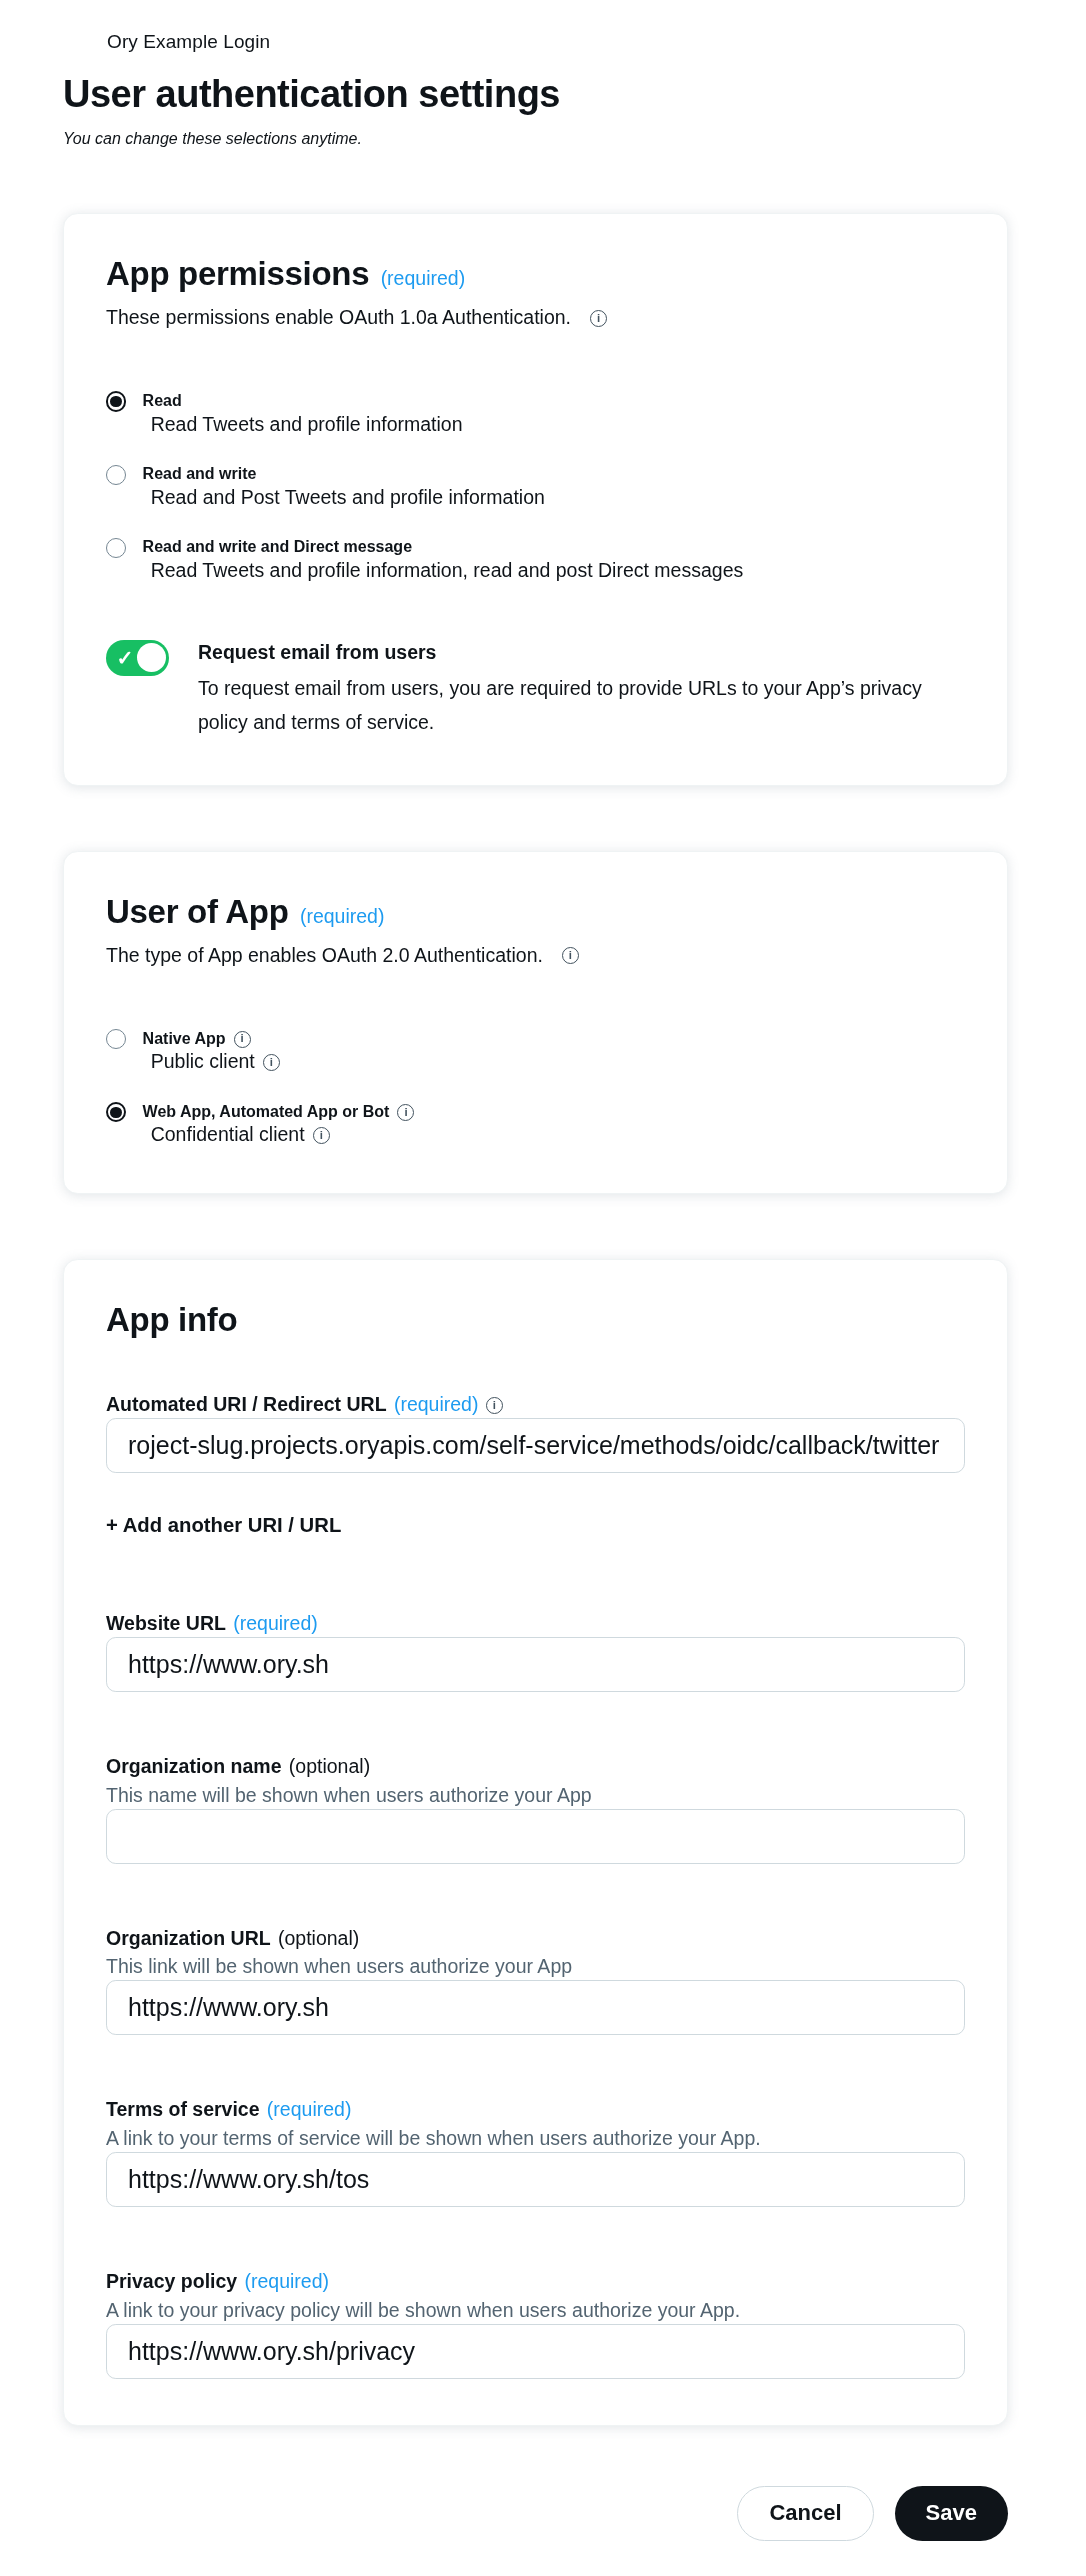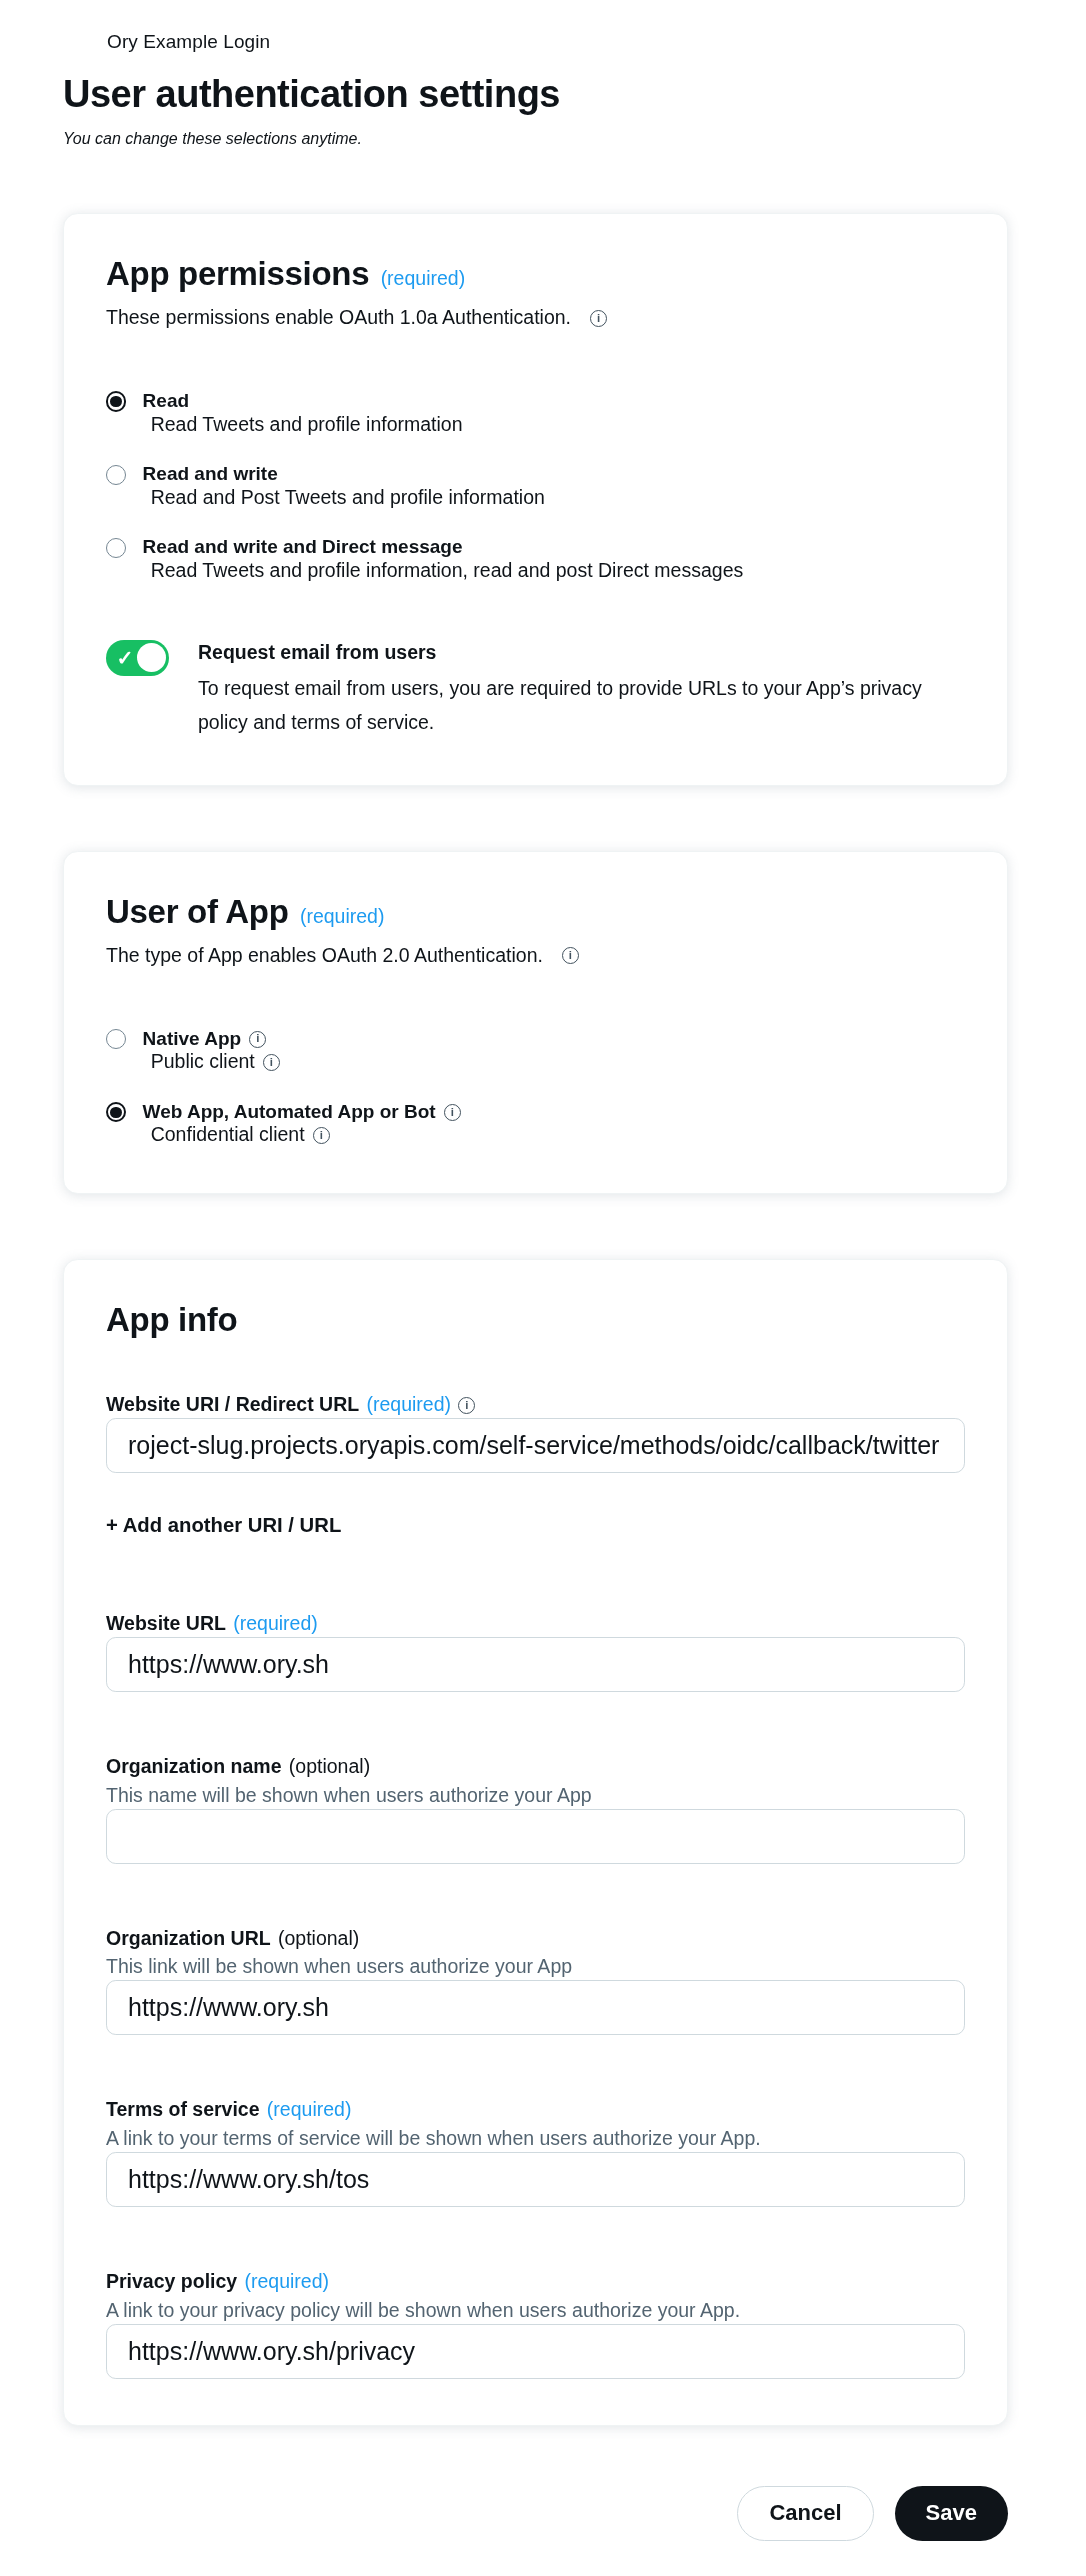--- a/index.html
+++ b/index.html
@@ -40,21 +40,21 @@
   .info::after{content:"i";font-size:11.4px;font-weight:700;line-height:1;}
 
   .radio-group{margin-top:60px;display:flex;flex-direction:column;gap:26px;}
   .radio-option{display:flex;align-items:flex-start;gap:16.3px;cursor:pointer;}
   .radio{
     width:20.3px;height:20.3px;border-radius:50%;border:1.6px solid #758692;background:#fff;
     flex:none;margin-top:2.4px;position:relative;
   }
   .radio.selected{border:2.4px solid var(--text_primary);}
   .radio.selected::after{content:"";position:absolute;inset:2.4px;border-radius:50%;background:var(--text_primary);}
-  .radio-label{font-size:19px;font-weight:700;line-height:23.6px;display:flex;align-items:center;gap:8.1px;}
+  .radio-label{font-size:16px;font-weight:700;line-height:23.6px;display:flex;align-items:center;gap:8.1px;}
   .radio-sub{font-size:19.5px;line-height:23.6px;padding-left:8.1px;display:flex;align-items:center;gap:8.1px;}
 
   .toggle-row{margin-top:57px;display:flex;align-items:flex-start;gap:29px;}
   .toggle{width:63px;height:36px;border-radius:18px;background:var(--toggle_green);position:relative;flex:none;cursor:pointer;border:none;}
   .toggle .knob{position:absolute;top:3.3px;right:3.3px;width:29px;height:29px;border-radius:50%;background:#fff;}
   .toggle .check{position:absolute;left:10.6px;top:50%;transform:translateY(-50%);color:#fff;font-size:20.3px;font-weight:700;line-height:1;}
   .toggle .check::after{content:"\2713";}
   .toggle-label{font-size:19.5px;font-weight:700;line-height:24.4px;}
   .toggle-desc{font-size:19.5px;line-height:34px;max-width:732px;margin-top:6.5px;}
 
@@ -175,21 +175,21 @@
     </div>
   </section>
 
   <section class="card">
     <h2 class="card-title">
       <span>App info</span>
     </h2>
 
     <div class="field first">
       <div class="field-label">
-        <span>Website URI / Redirect URL</span>
+        <span>Automated URI / Redirect URL</span>
         <span class="req">(required)</span>
         <span class="info"></span>
       </div>
       <input class="text-input" type="text" value="roject-slug.projects.oryapis.com/self-service/methods/oidc/callback/twitter" style="">
     </div>
 
     <button class="add-url">+ Add another URI / URL</button>
 
     <div class="field gap-lg">
       <div class="field-label">

